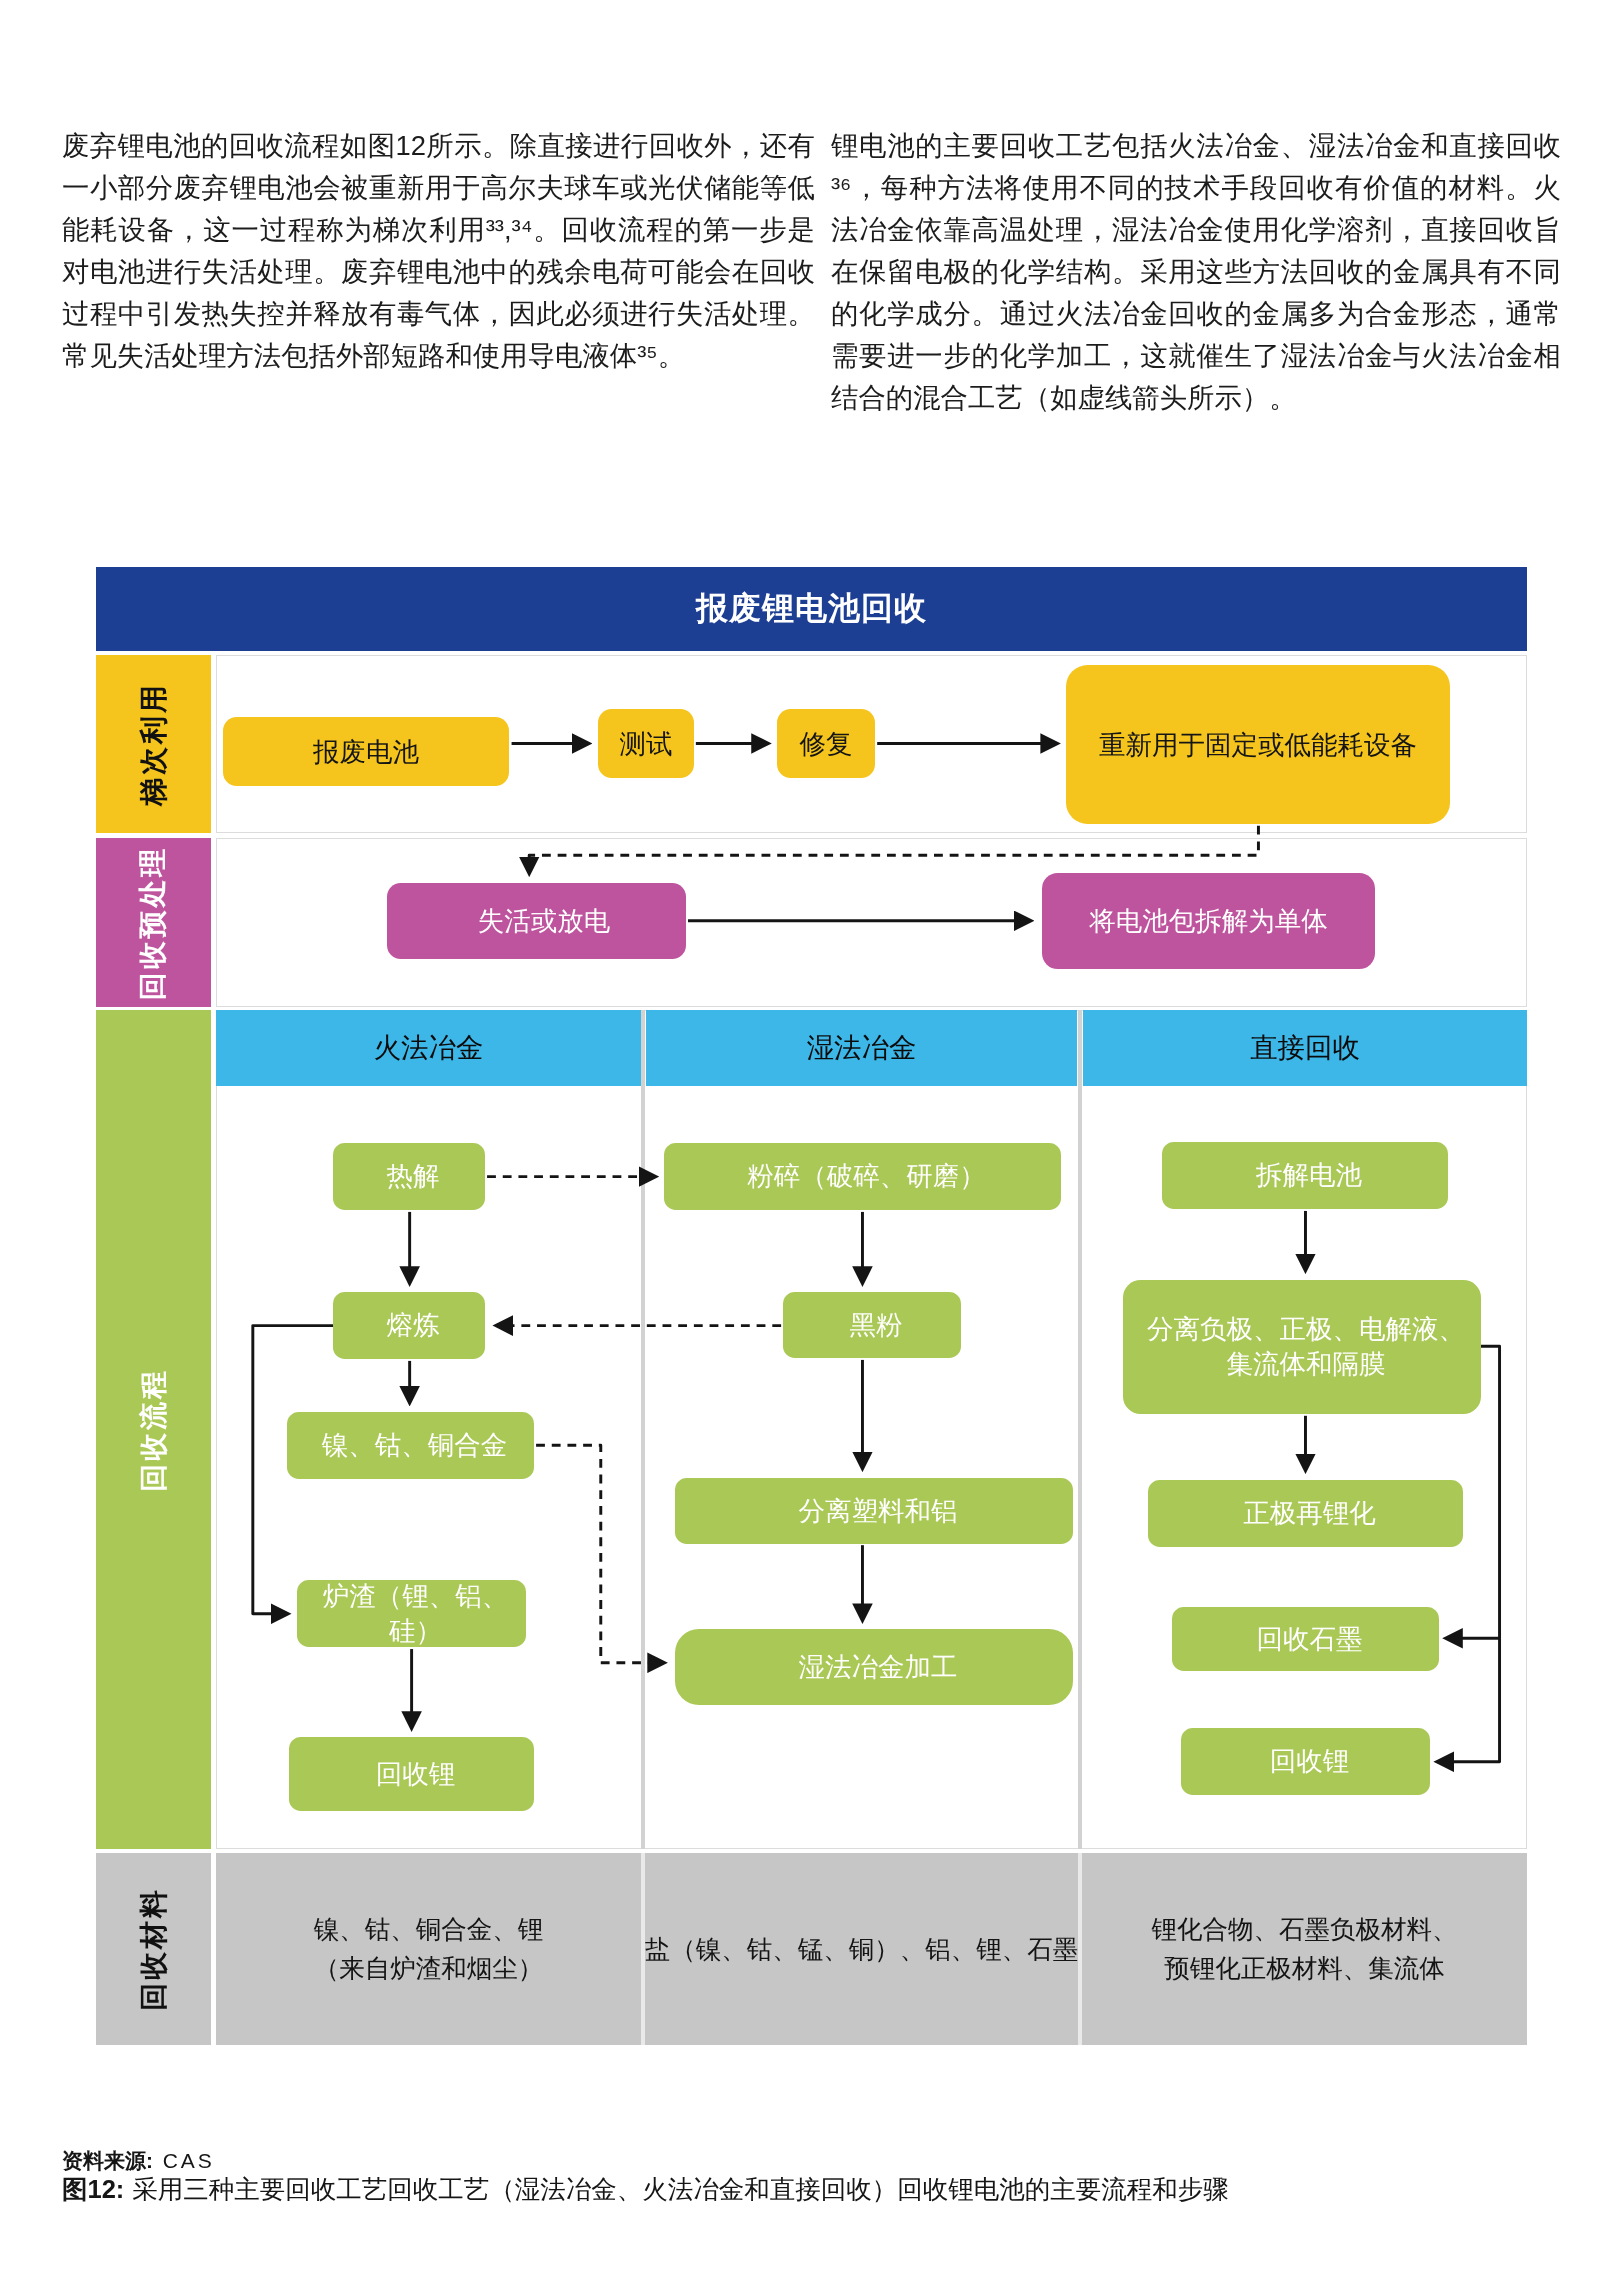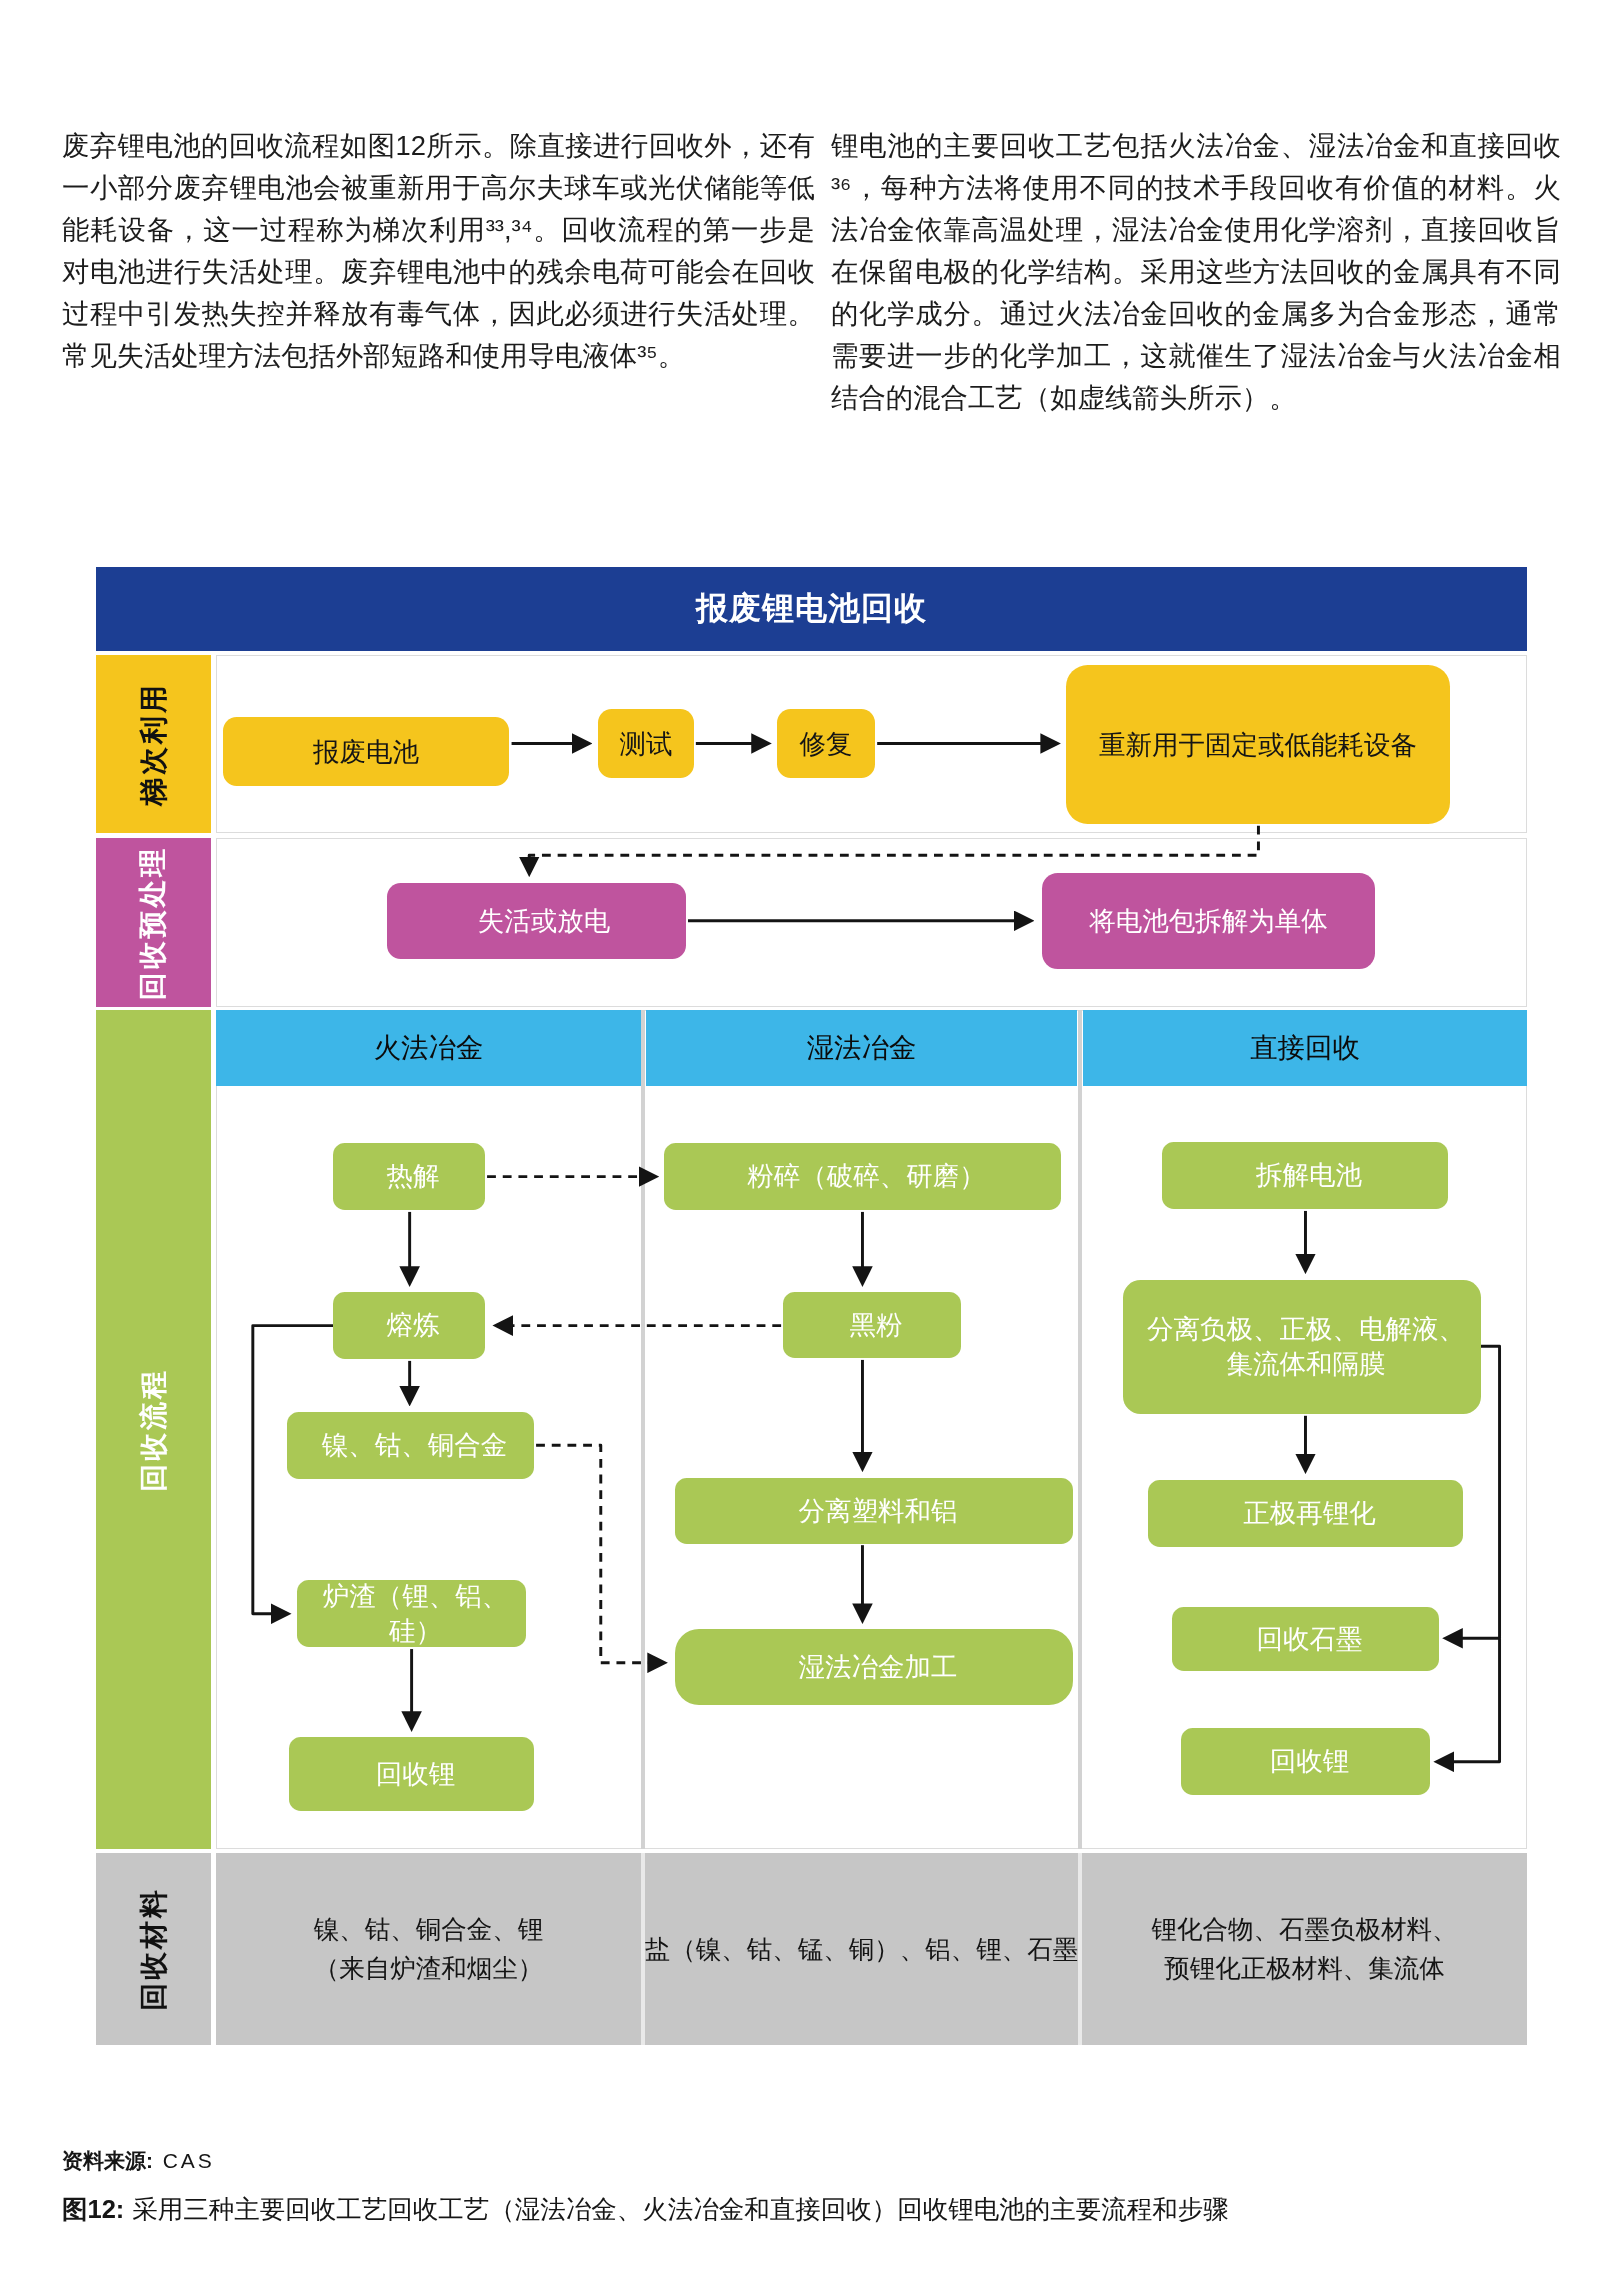--- a/index.html
+++ b/index.html
@@ -48,21 +48,21 @@
   .nowrap{white-space:nowrap;}
 
   svg.arrows{position:absolute;left:0;top:0;width:1431px;height:1480px;pointer-events:none;}
   .ln{stroke:#141414;stroke-width:3;fill:none;stroke-linejoin:round;}
   .dash{stroke-dasharray:9 7;}
 
   
   .source-line{position:absolute;left:62px;top:2099px;font-size:21px;color:#161616;margin-top:48px;}
   .source-line b{font-weight:bold;}
   .source-line .val{letter-spacing:2.9px;margin-left:9.8px;}
-  .figure-line{position:absolute;left:62px;top:2172px;font-size:25.5px;color:#161616;margin-top:20px;}
+  .figure-line{position:absolute;left:62px;top:2172px;font-size:25.5px;color:#161616;}
   .figure-line b{font-weight:bold;margin-right:7.8px;}
 </style>
 </head>
 <body>
 
 <div class="page">
 
   <p class="para para-left">废弃锂电池的回收流程如图12所示。除直接进行回收外，还有一小部分废弃锂电池会被重新用于高尔夫球车或光伏储能等低能耗设备，这一过程称为梯次利用³³,³⁴。回收流程的第一步是对电池进行失活处理。废弃锂电池中的残余电荷可能会在回收过程中引发热失控并释放有毒气体，因此必须进行失活处理。常见失活处理方法包括外部短路和使用导电液体³⁵。</p>
   <p class="para para-right">锂电池的主要回收工艺包括火法冶金、湿法冶金和直接回收³⁶，每种方法将使用不同的技术手段回收有价值的材料。火法冶金依靠高温处理，湿法冶金使用化学溶剂，直接回收旨在保留电极的化学结构。采用这些方法回收的金属具有不同的化学成分。通过火法冶金回收的金属多为合金形态，通常需要进一步的化学加工，这就催生了湿法冶金与火法冶金相结合的混合工艺（如虚线箭头所示）。</p>
 

